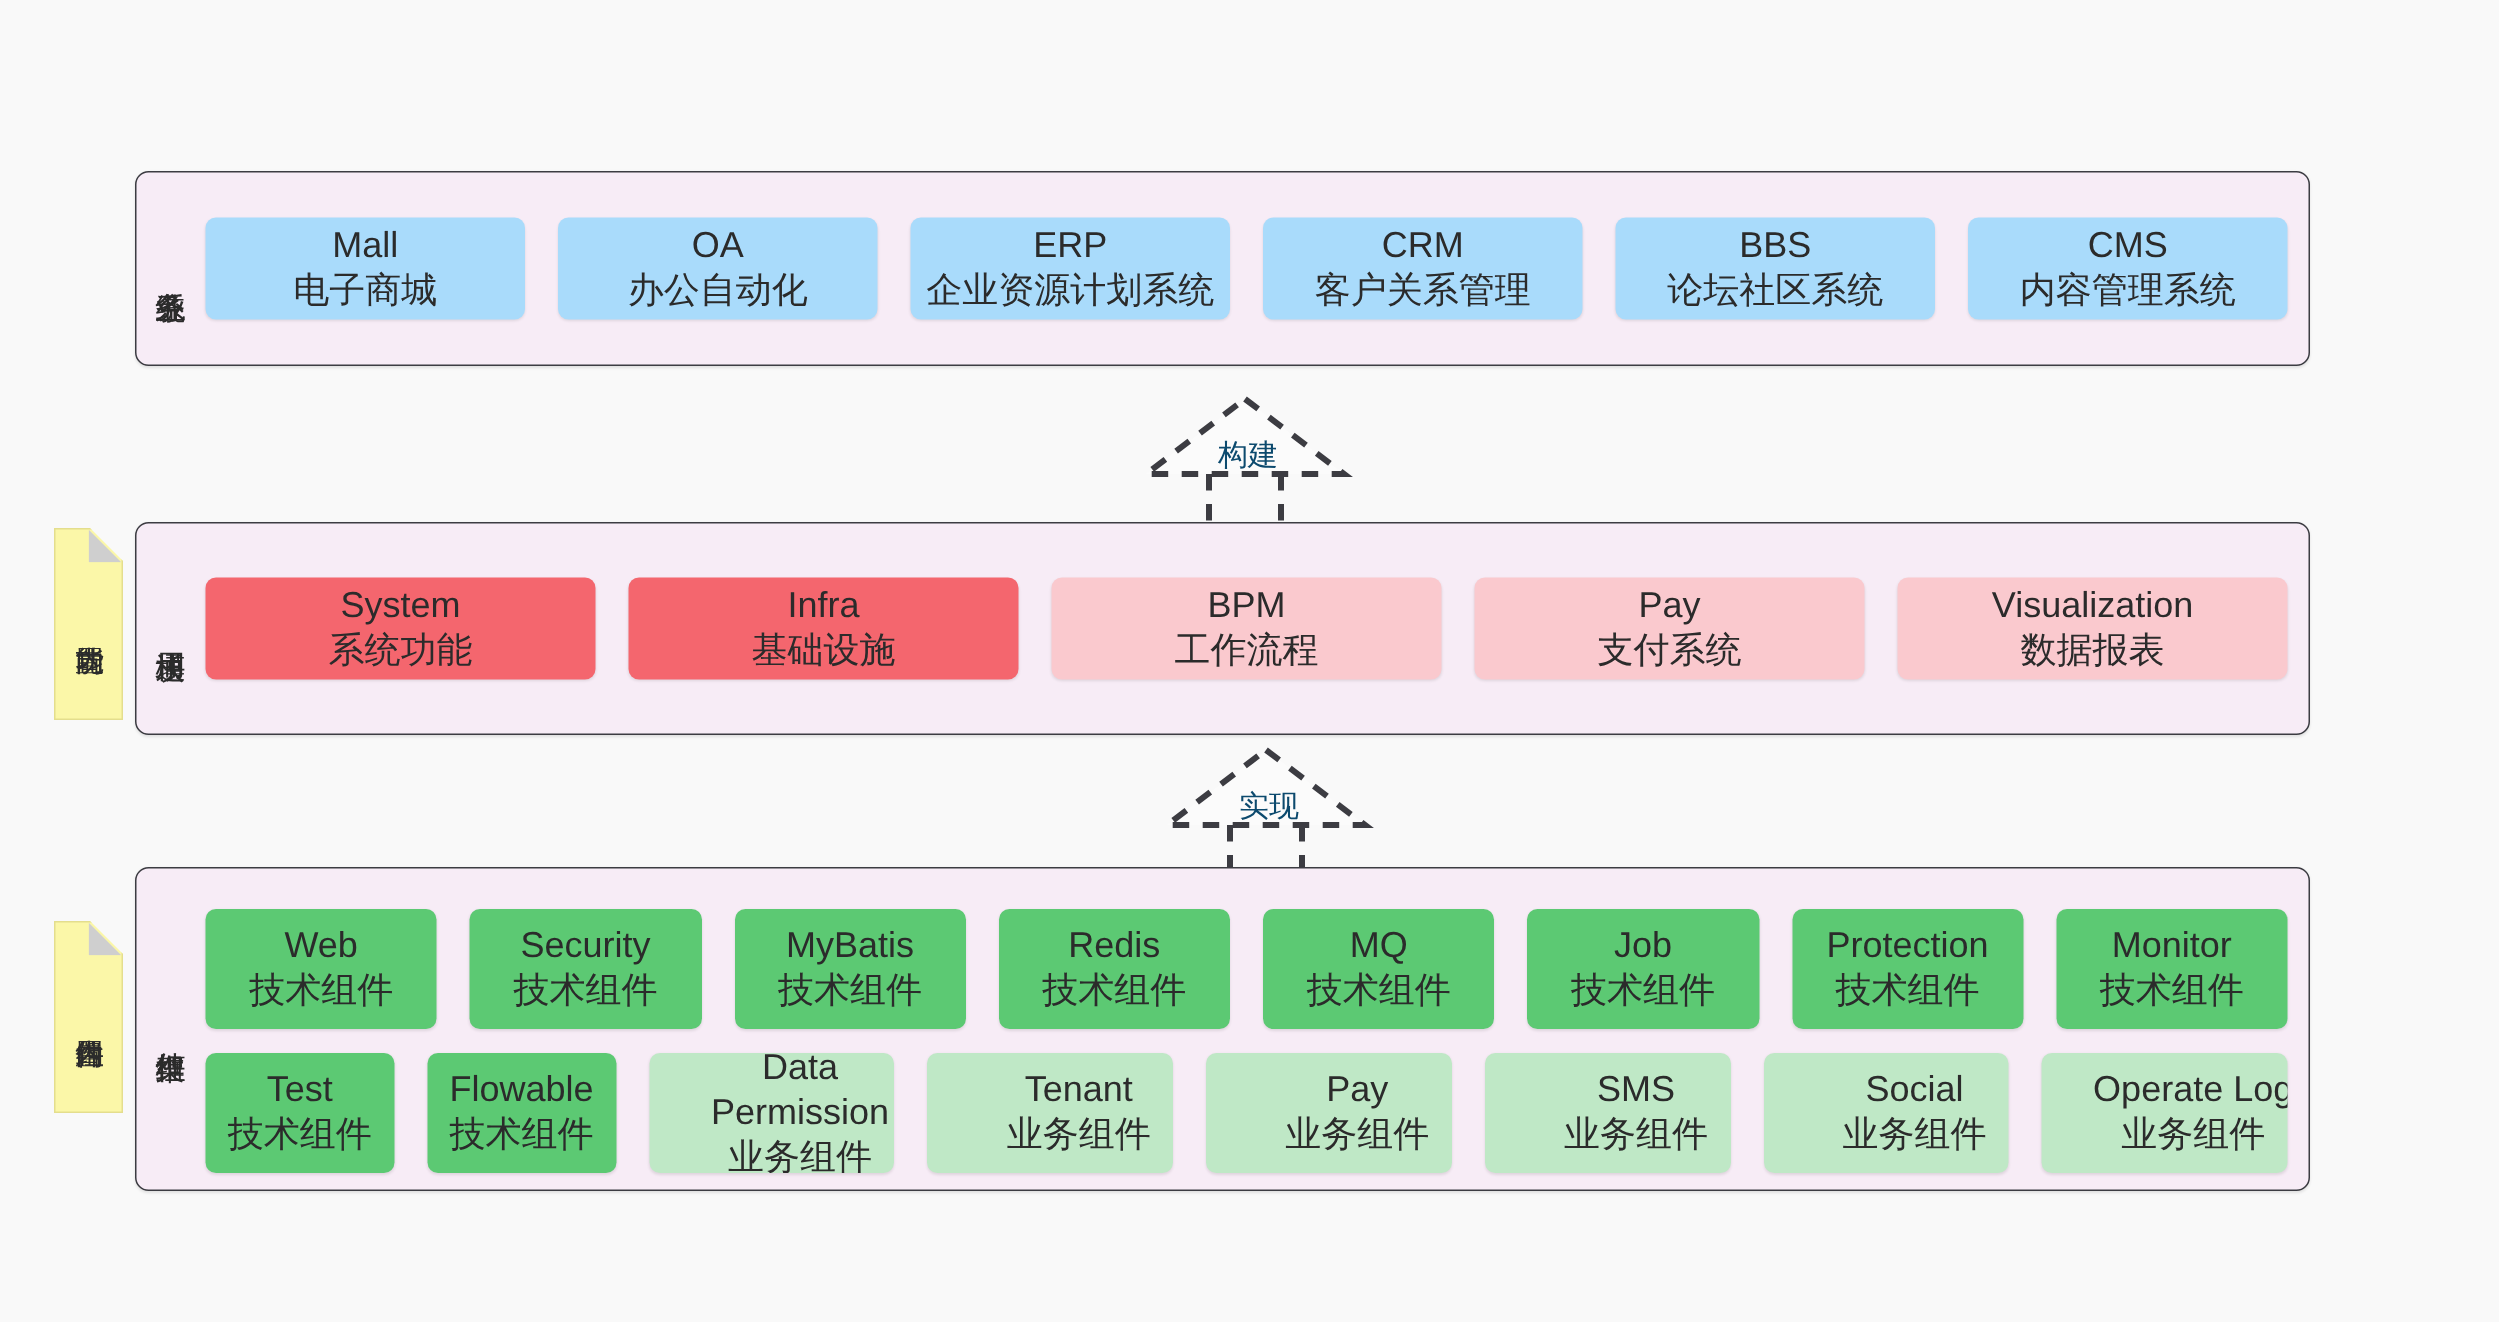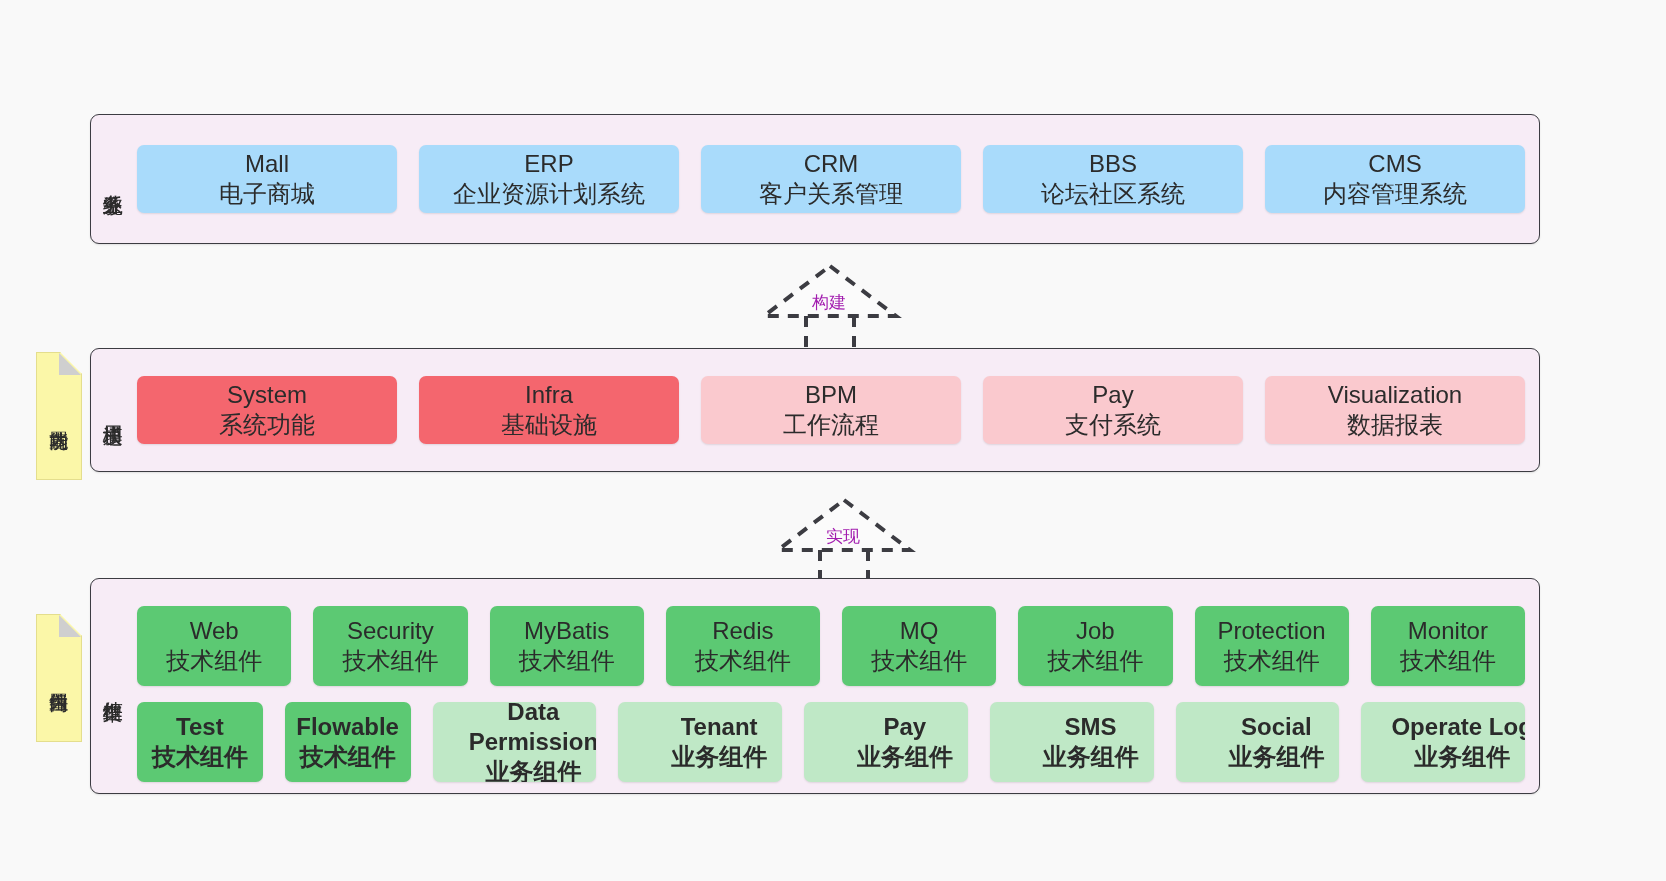--- a/index.html
+++ b/index.html
@@ -122,42 +122,46 @@
   }
 
   
   .gen-arrow {
     position: absolute;
     pointer-events: none;
   }
   .gen-arrow svg { display: block; overflow: visible; }
   .gen-label {
     position: absolute;
-    font-size: 17px;
-    color: #a21caf;
+    font-size: 20px;
+    color: #0c4a6e;
     background: transparent;
     white-space: nowrap;
     line-height: 1;
   }
 </style>
 </head>
 <body>
 
 <div class="canvas">
 
   <div class="layer" style="left:90px; top:114px; width:1450px; height:130px;">
     <div class="layer-title">业务系统</div>
     <div class="layer-body">
       <div class="row">
 
         <div class="card c-blue">
           <span class="t-en">Mall</span>
           <span class="t-cn">电子商城</span>
         </div>
         <div class="card c-blue">
+          <span class="t-en">OA</span>
+          <span class="t-cn">办公自动化</span>
+        </div>
+        <div class="card c-blue">
           <span class="t-en">ERP</span>
           <span class="t-cn">企业资源计划系统</span>
         </div>
         <div class="card c-blue">
           <span class="t-en">CRM</span>
           <span class="t-cn">客户关系管理</span>
         </div>
         <div class="card c-blue">
           <span class="t-en">BBS</span>
           <span class="t-cn">论坛社区系统</span>
@@ -179,21 +183,21 @@
       <path d="M 46 54 L 46 86 M 94 54 L 94 86" stroke="#3c3c42" stroke-width="4" stroke-dasharray="11 9"></path>
     </svg>
   </div>
   <div class="gen-label" style="left:812px; top:294px;">构建</div>
 
   <div class="note" style="left:36px; top:352px; width:46px; height:128px;">
     <span class="fold"></span>
     <span>内置功能</span>
   </div>
 
-  <div class="layer" style="left:90px; top:348px; width:1450px; height:124px;">
+  <div class="layer" style="left:90px; top:348px; width:1450px; height:142px;">
     <div class="layer-title">通用模块</div>
     <div class="layer-body">
       <div class="row">
 
         <div class="card c-red">
           <span class="t-en">System</span>
           <span class="t-cn">系统功能</span>
         </div>
         <div class="card c-red">
           <span class="t-en">Infra</span>
@@ -261,21 +265,21 @@
         <div class="card c-green">
           <span class="t-en">Protection</span>
           <span class="t-cn">技术组件</span>
         </div>
         <div class="card c-green">
           <span class="t-en">Monitor</span>
           <span class="t-cn">技术组件</span>
         </div>
       </div>
 
-      <div class="row" style="height:80px;font-weight:bold;">
+      <div class="row" style="height:80px;">
         <div class="card c-green">
           <span class="t-en">Test</span>
           <span class="t-cn">技术组件</span>
         </div>
         <div class="card c-green">
           <span class="t-en">Flowable</span>
           <span class="t-cn">技术组件</span>
         </div>
         <div class="card c-greenlight wrap">
           <span class="t-en">Data Permission</span>

